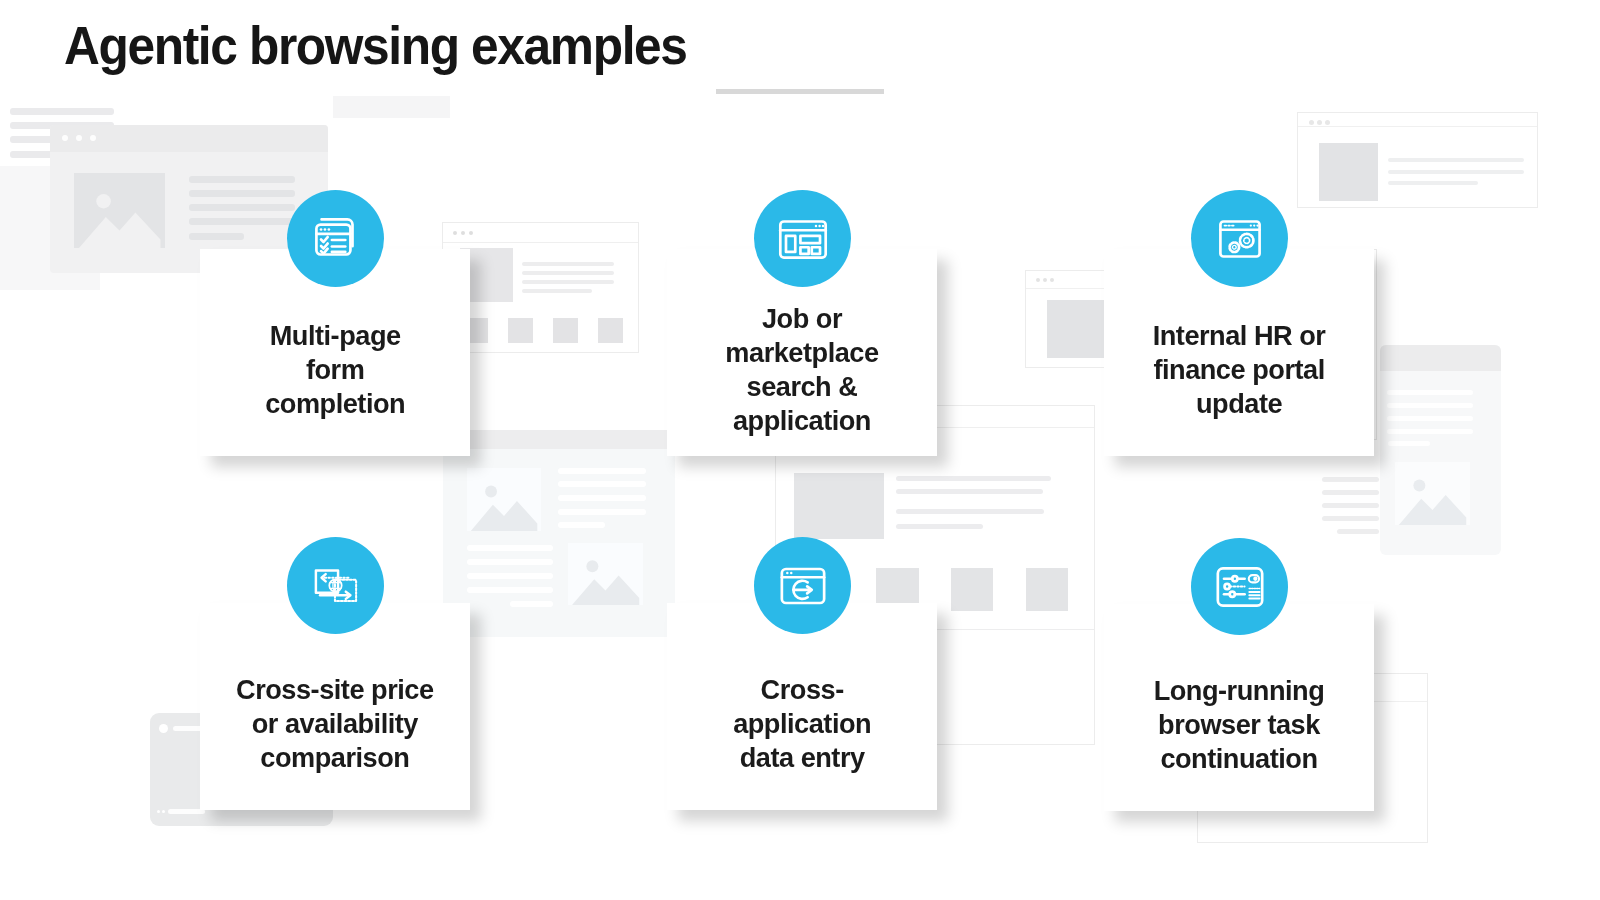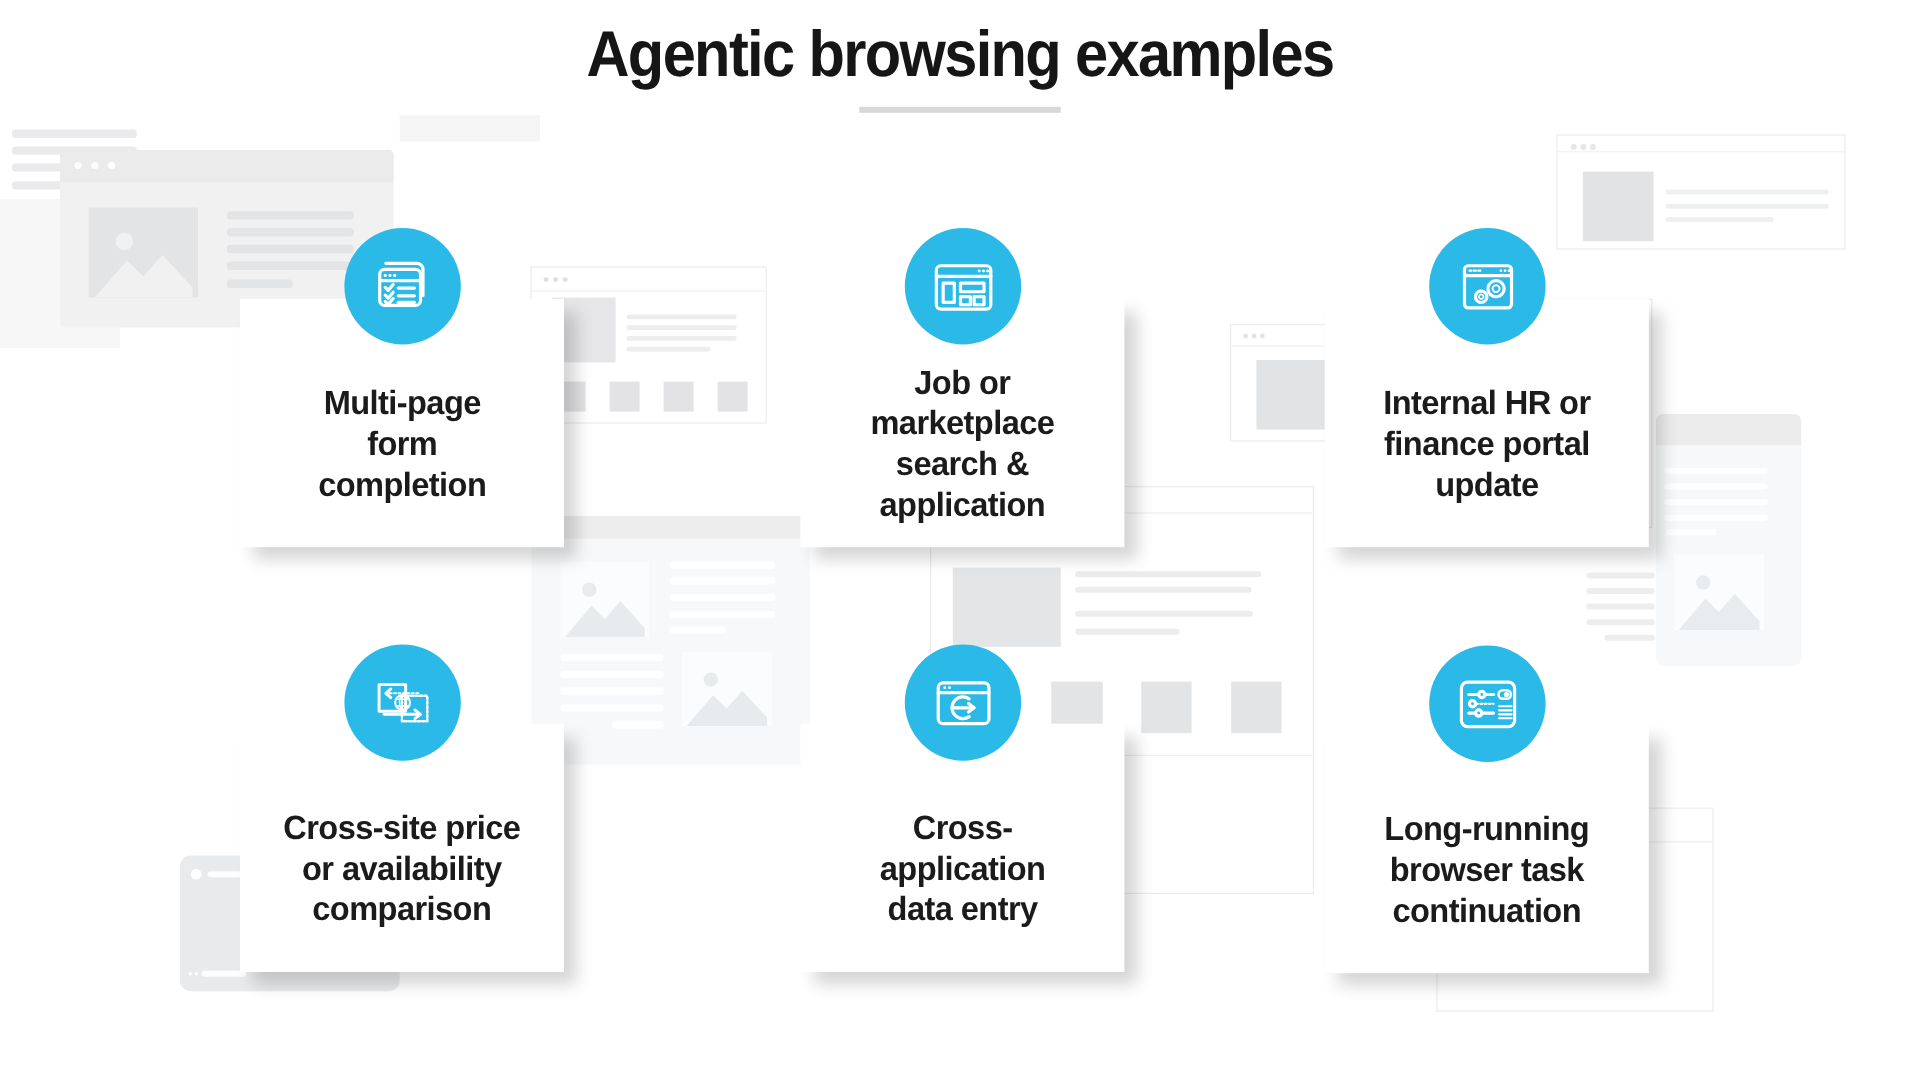--- a/index.html
+++ b/index.html
@@ -2,21 +2,21 @@
 <html style="--accent: #2BB9E8;"><head>
 <meta charset="utf-8">
 <style>
   :root { --accent:#2BB9E8; }
   html,body { margin:0; padding:0; background:#fff; }
   #stage { position:relative; width:1600px; height:900px; overflow:hidden; background:#fff;
            font-family:"Liberation Sans","DejaVu Sans",sans-serif; }
   .abs { position:absolute; }
 
   
-  .hdr { position:absolute; top:14px; left:0; right:0; text-align:center; }
+  .hdr { position:absolute; top:14px; left:0; right:0; text-align:left; }
   .hdr h1 { margin:0; font-size:54px; font-weight:bold; letter-spacing:-1.5px; color:#161616;
             transform:scaleX(.92); }
   .hdr .rule { width:168px; height:5px; background:#d8d8d8; margin:13px auto 0; }
 
   
   .bgln { position:absolute; border-radius:3px; background:#eaeaec; }
   .mock { position:absolute; background:#fff; border:1px solid #ececec; box-sizing:border-box; }
   .dot { position:absolute; border-radius:50%; }
   .ph  { position:absolute; overflow:hidden; }
   .ph svg { position:absolute; left:0; bottom:0; width:100%; height:78%; }

